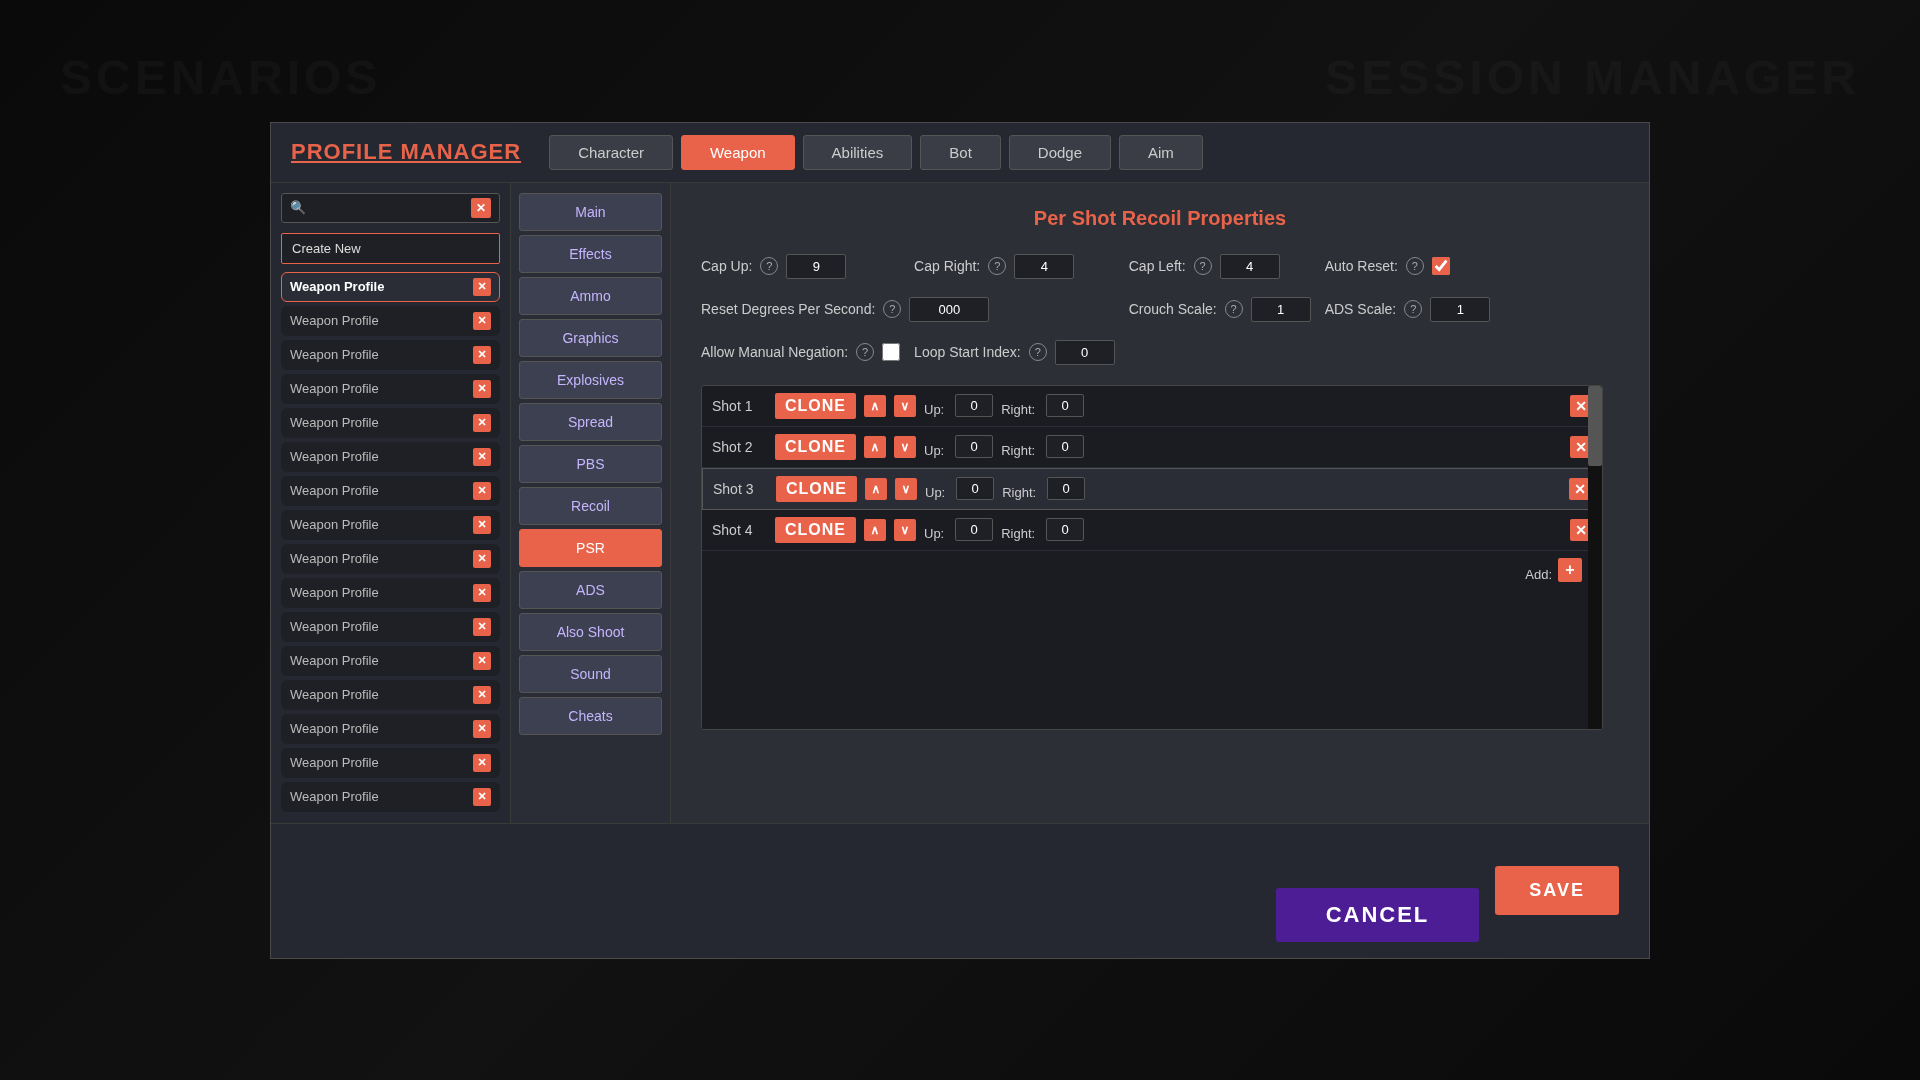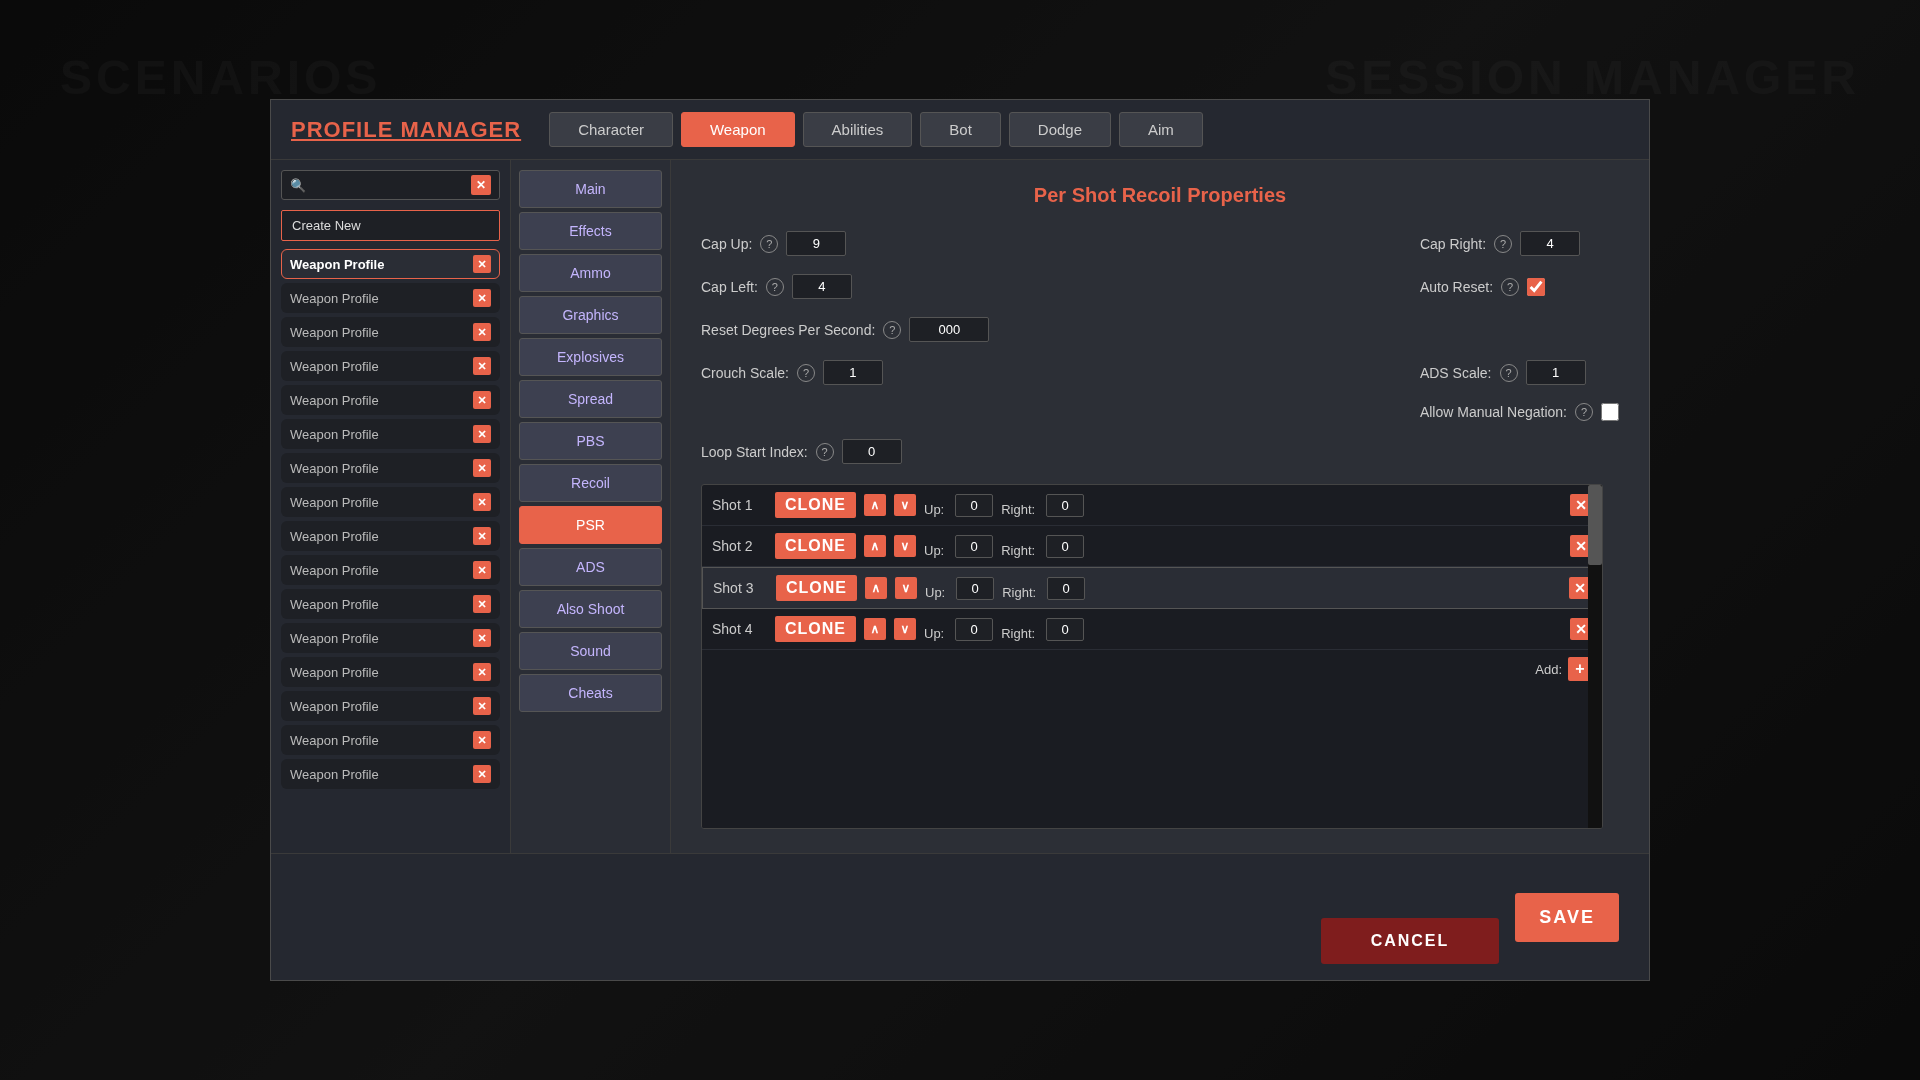--- a/index.html
+++ b/index.html
@@ -201,21 +201,21 @@
     }
     .section-title {
       color: #e8634a;
       font-size: 20px;
       font-weight: bold;
       text-align: center;
       margin-bottom: 24px;
     }
     .props-grid {
       display: grid;
-      grid-template-columns: 1fr;
+      grid-template-columns: 1fr 1fr 1fr 1fr 1fr;
       gap: 18px 14px;
       margin-bottom: 20px;
     }
     .prop-row {
       display: flex;
       align-items: center;
       gap: 8px;
       white-space: nowrap;
     }
     .prop-label {
@@ -333,22 +333,22 @@
       font-size: 14px;
       display: flex;
       align-items: center;
       justify-content: center;
       font-weight: bold;
       margin-left: auto;
     }
     .add-row {
       display: flex;
       justify-content: flex-end;
-      align-items: center;
-      padding: 7px 10px;
+      align-items: flex-end;
+      padding: 7px 20px;
       gap: 6px;
     }
     .add-label {
       color: #ccc;
       font-size: 13px;
     }
     .add-btn {
       background: #e8634a;
       border: none;
       color: #fff;
@@ -382,36 +382,36 @@
     .modal-footer {
       display: flex;
       justify-content: flex-end;
       align-items: center;
       padding: 16px 30px;
       gap: 16px;
       border-top: 1px solid #3a3a3a;
       background: #252830;
     }
     .cancel-btn {
-      background: #7f1d1d;
+      background: #4c1d95;
       border: none;
       color: #fff;
       padding: 14px 50px;
-      font-size: 16px;
+      font-size: 22px;
       font-weight: bold;
       letter-spacing: 2px;
       cursor: pointer;
       border-radius: 3px;
       margin-top: 48px;
     }
     .save-btn {
       background: #e8634a;
       border: none;
       color: #fff;
-      padding: 14px 24px;
+      padding: 14px 34px;
       font-size: 18px;
       font-weight: bold;
       letter-spacing: 2px;
       cursor: pointer;
       border-radius: 3px;
     }
   </style>
 </head>
 <body>
 

